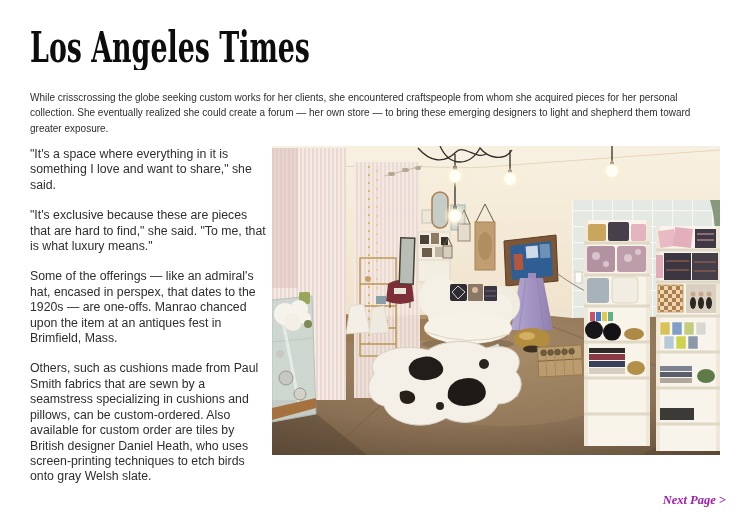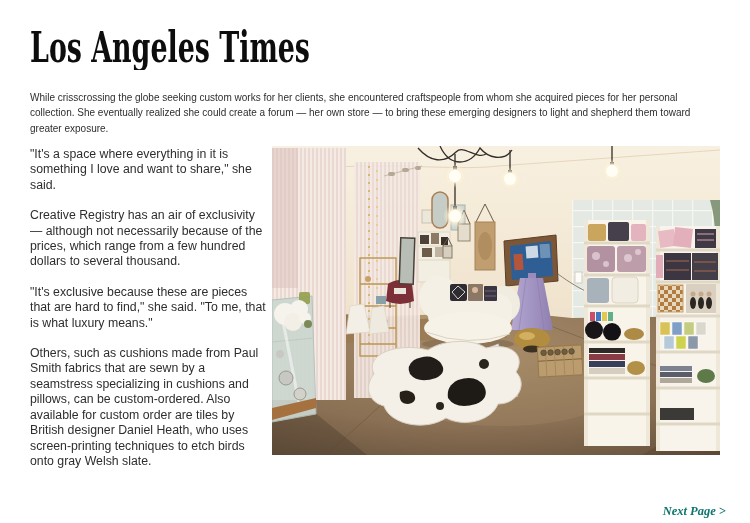--- a/index.html
+++ b/index.html
@@ -4,40 +4,40 @@
 <style>
   html,body{margin:0;padding:0;background:#ffffff;}
   .page{position:relative;width:750px;height:523px;background:#ffffff;overflow:hidden;
         font-family:"Liberation Sans", sans-serif;color:#2e2e2e;padding-left:16px;}
   .masthead{position:absolute;left:30px;top:26px;width:284px;height:44px;}
   .masthead svg text{font-family:"DejaVu Serif", serif;font-weight:bold;fill:#0d0d0d;}
   .intro{position:absolute;left:30px;top:90px;width:694px;font-size:10px;line-height:15.4px;}
   .leftcol{position:absolute;left:30px;top:147px;width:239px;font-size:12.3px;line-height:15.4px;}
   .leftcol p{margin:0 0 15px 0;}
   .photo-wrap{position:absolute;left:272px;top:146px;width:448px;height:309px;}
-  .nextpage{position:absolute;right:40px;top:504px;font-family:"Liberation Serif", serif;
-            font-style:italic;font-weight:bold;font-size:12.5px;color:#0f766e;cursor:pointer;}
+  .nextpage{position:absolute;right:40px;top:493px;font-family:"Liberation Serif", serif;
+            font-style:italic;font-weight:bold;font-size:12.5px;color:#a21caf;cursor:pointer;}
 </style>
 </head>
 <body>
 
 <div class="page">
 
   <div class="masthead">
     <svg width="284" height="44" viewBox="0 0 284 44">
       <text x="0" y="36" font-size="42" textLength="280" lengthAdjust="spacingAndGlyphs">Los Angeles Times</text>
     </svg>
   </div>
 
   <div class="intro">While crisscrossing the globe seeking custom works for her clients, she encountered craftspeople from whom she acquired pieces for her personal collection. She eventually realized she could create a forum — her own store — to bring these emerging designers to light and shepherd them toward greater exposure.</div>
 
   <div class="leftcol">
     <p>"It's a space where everything in it is something I love and want to share," she said.</p>
-    <p>Creative Registry has an air of exclusivity — although not necessarily because of the prices, which range from a few hundred dollars to several thousand.</p>
     <p>"It's exclusive because these are pieces that are hard to find," she said. "To me, that is what luxury means."</p>
+    <p>Some of the offerings — like an admiral's hat, encased in perspex, that dates to the 1920s — are one-offs. Manrao chanced upon the item at an antiques fest in Brimfield, Mass.</p>
     <p>Others, such as cushions made from Paul Smith fabrics that are sewn by a seamstress specializing in cushions and pillows, can be custom-ordered. Also available for custom order are tiles by British designer Daniel Heath, who uses screen-printing techniques to etch birds onto gray Welsh slate.</p>
   </div>
 
   <div class="photo-wrap">
   <svg width="448" height="309" viewBox="0 0 448 309">
     <defs>
       <linearGradient id="wallG" x1="0" y1="0" x2="0" y2="1">
         <stop offset="0" stop-color="#f8f0e0"></stop>
             <stop offset="1" stop-color="#eee0c9"></stop>
       </linearGradient>

